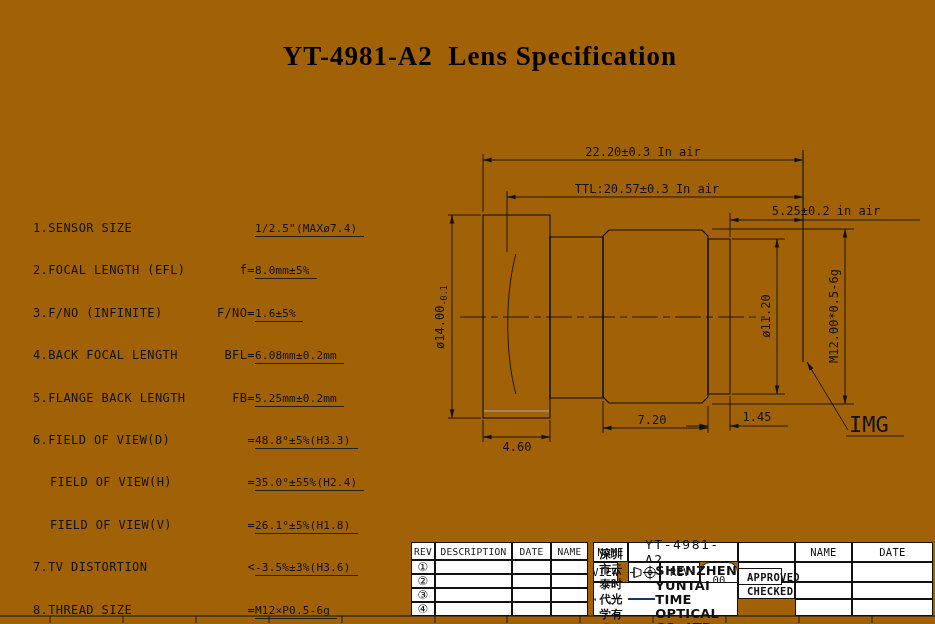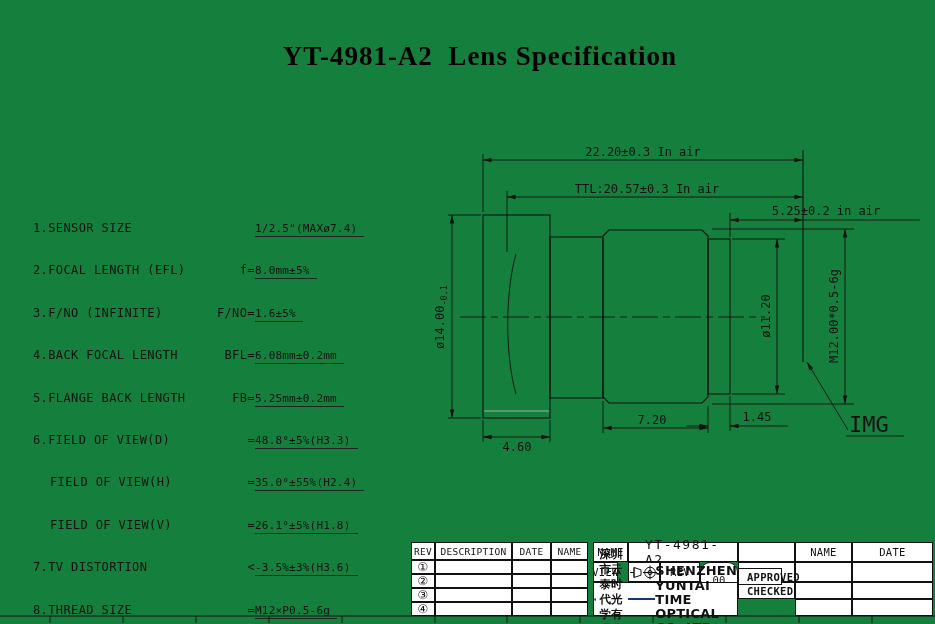--- a/index.html
+++ b/index.html
@@ -1,16 +1,16 @@
 <!DOCTYPE html>
 <html><head>
 <meta charset="utf-8">
 <style>
   html,body{margin:0;padding:0;background:#fff;}
-  #sheet{position:relative;width:935px;height:624px;background:#15803d;overflow:hidden;
+  #sheet{position:relative;width:935px;height:624px;background:#a16207;overflow:hidden;
          font-family:"DejaVu Sans Mono", monospace;color:#111;}
   
   #title{position:absolute;left:0;top:41px;width:960px;text-align:center;
          font-family:"Liberation Serif", serif;font-weight:bold;font-size:27px;
          letter-spacing:1px;white-space:pre;color:#000;}
   
   #specs{position:absolute;left:33px;top:193px;white-space:pre;font-size:12px;letter-spacing:.4px;}
   .spec-row{position:relative;height:14.4px;}
   .spec-row .lbl{position:absolute;left:0;top:0;}
   .spec-row.indent .lbl{left:17px;}

